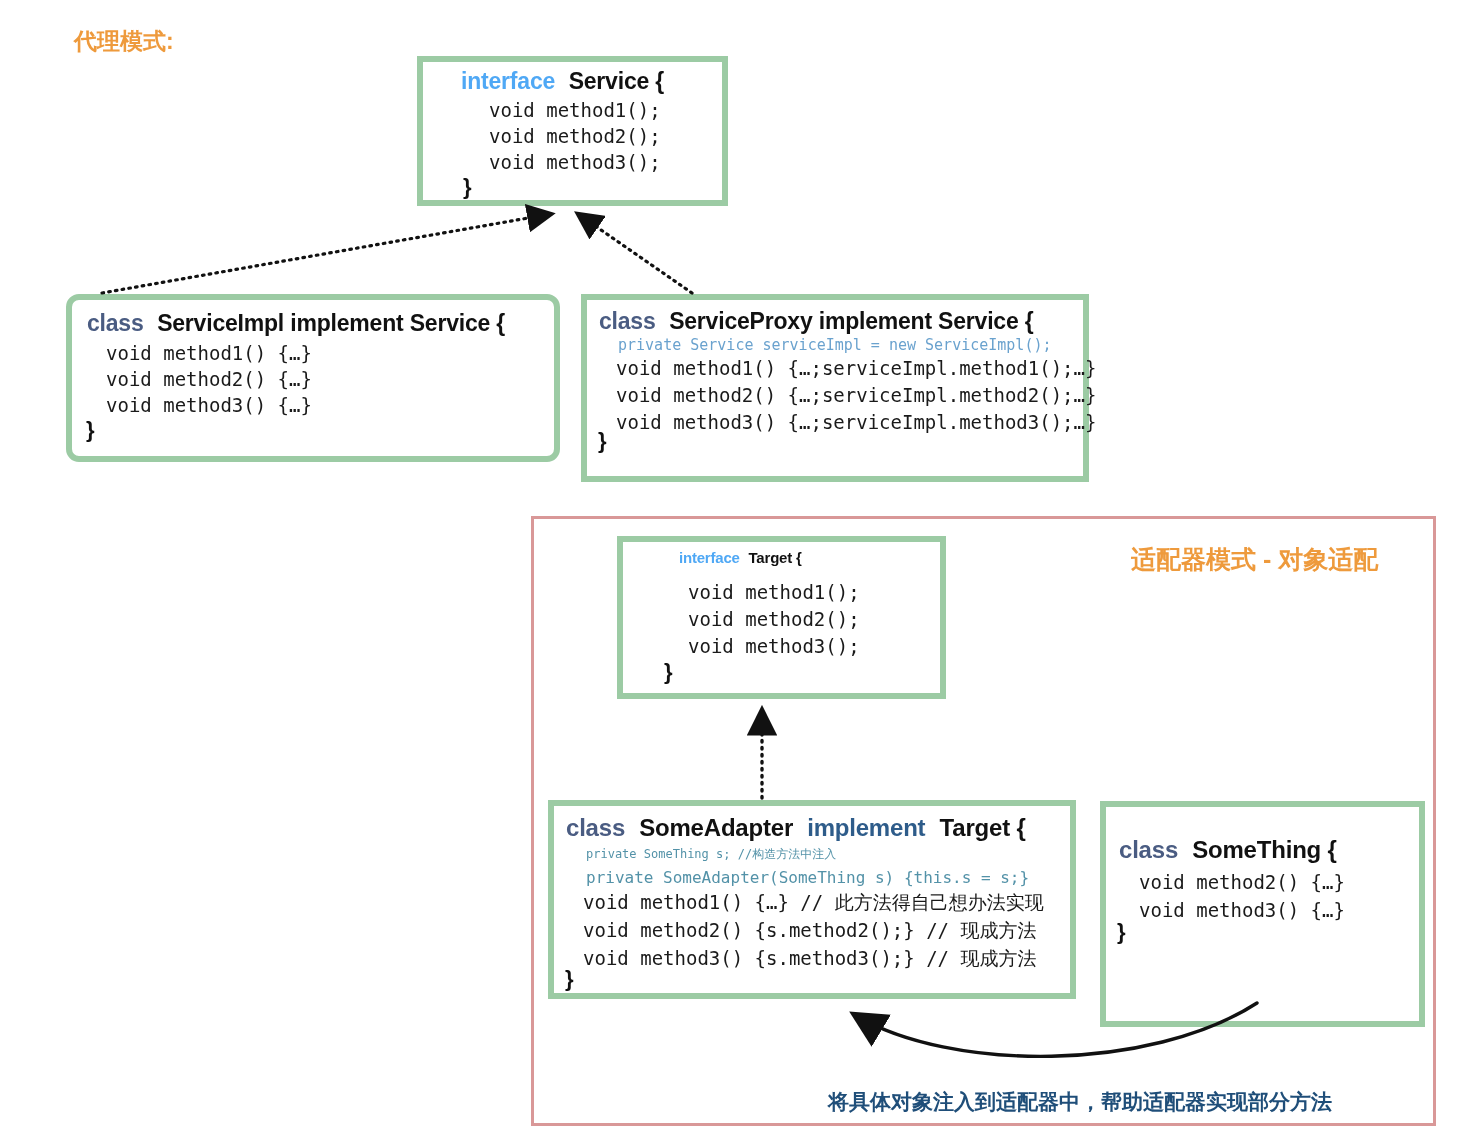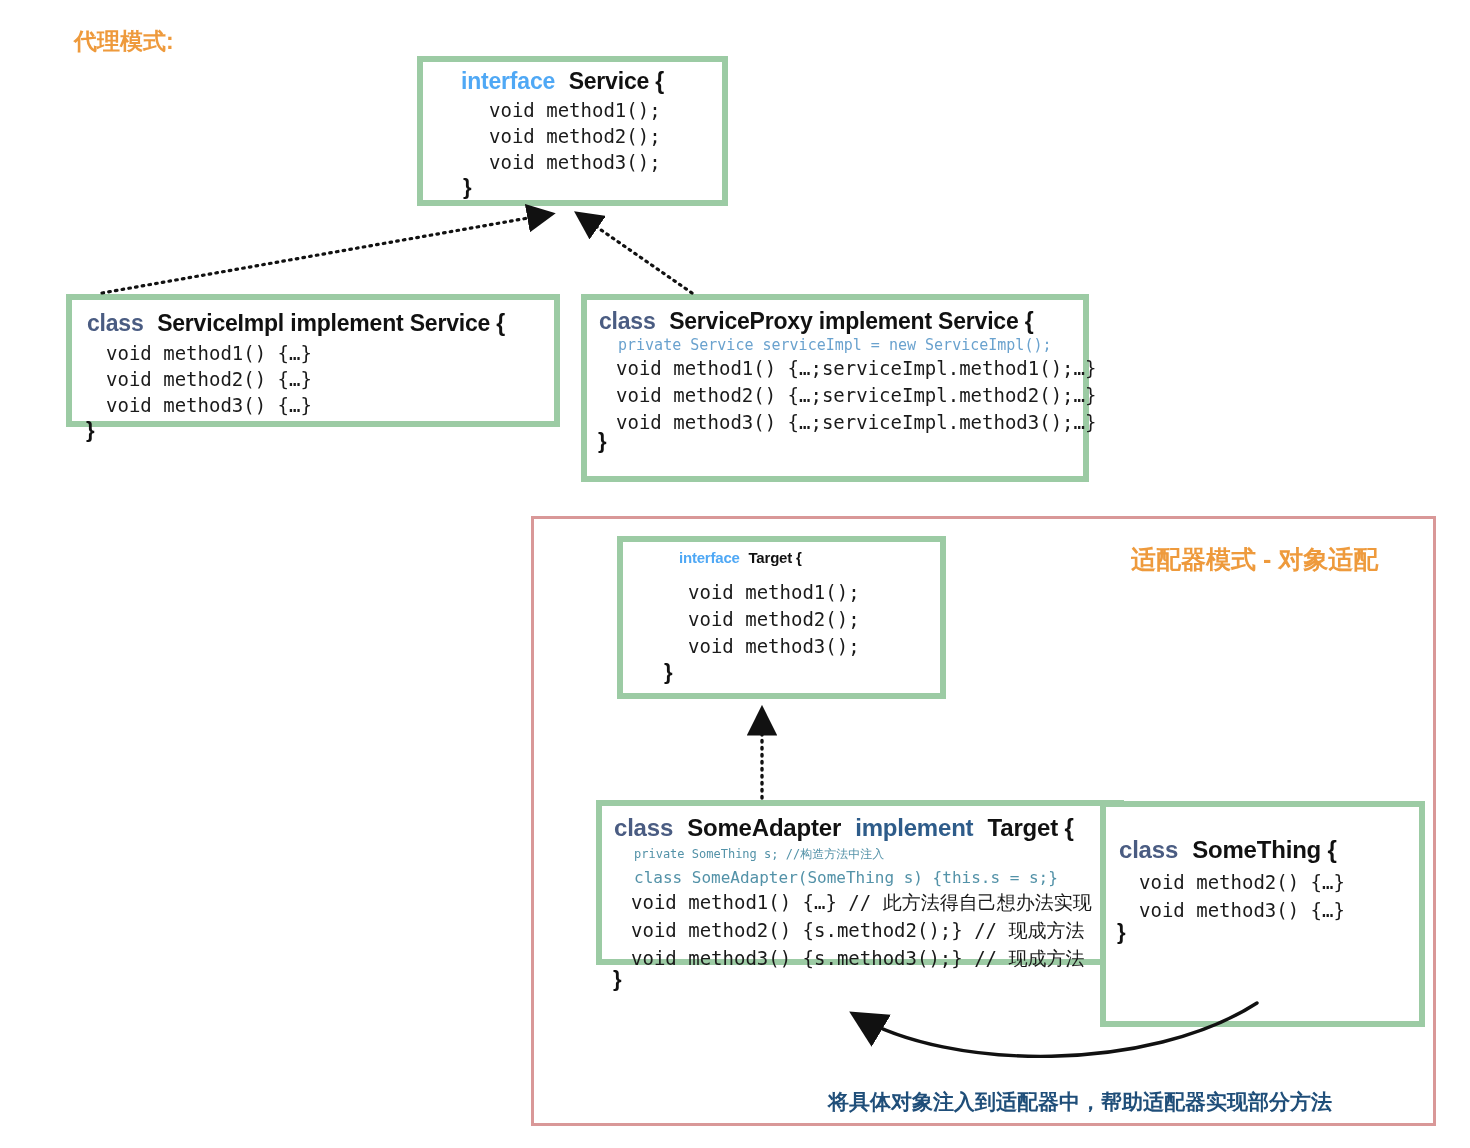--- a/index.html
+++ b/index.html
@@ -93,21 +93,21 @@
   <div class="decl" style="position:absolute; left:38px; top:6px; font-size:23px;">
     <span class="kw-interface" style="margin-right: 0.32em;">interface</span>
     <span>Service {</span>
   </div>
   <div class="code" style="position:absolute; left:66px; top:37px; font-size:19px;">void method1();</div>
   <div class="code" style="position:absolute; left:66px; top:63px; font-size:19px;">void method2();</div>
   <div class="code" style="position:absolute; left:66px; top:89px; font-size:19px;">void method3();</div>
   <div class="brace" style="position:absolute; left:40px; top:112px; font-size:22px;">}</div>
 </div>
 
-<div class="uml-box" style="left:66px; top:294px; width:494px; height:133px;">
+<div class="uml-box" style="left:66px; top:294px; width:494px; height:168px;border-radius:13px;">
   <div class="decl" style="position:absolute; left:15px; top:10px; font-size:23px;">
     <span class="kw-class" style="margin-right: 0.32em;">class</span>
     <span>ServiceImpl implement Service {</span>
   </div>
   <div class="code" style="position:absolute; left:34px; top:42px; font-size:19px;">void method1() {…}</div>
   <div class="code" style="position:absolute; left:34px; top:68px; font-size:19px;">void method2() {…}</div>
   <div class="code" style="position:absolute; left:34px; top:94px; font-size:19px;">void method3() {…}</div>
   <div class="brace" style="position:absolute; left:14px; top:117px; font-size:22px;">}</div>
 </div>
 
@@ -131,29 +131,29 @@
   <div class="decl" style="position:absolute; left:56px; top:7px; font-size:15px;">
     <span class="kw-interface" style="margin-right: 0.32em;">interface</span>
     <span>Target {</span>
   </div>
   <div class="code" style="position:absolute; left:65px; top:39px; font-size:19px;">void method1();</div>
   <div class="code" style="position:absolute; left:65px; top:66px; font-size:19px;">void method2();</div>
   <div class="code" style="position:absolute; left:65px; top:93px; font-size:19px;">void method3();</div>
   <div class="brace" style="position:absolute; left:41px; top:117px; font-size:22px;">}</div>
 </div>
 
-<div class="uml-box" style="left:548px; top:800px; width:528px; height:165px;margin-left:48px;">
+<div class="uml-box" style="left:548px; top:800px; width:528px; height:199px;">
   <div class="decl" style="position:absolute; left:12px; top:8px; font-size:24px;">
     <span class="kw-class" style="margin-right: 0.32em;">class</span>
     <span style="margin-right: 0.32em;">SomeAdapter</span>
     <span class="kw-implement" style="margin-right: 0.32em;">implement</span>
     <span>Target {</span>
   </div>
   <div class="code-small-teal" style="position:absolute; left:32px; top:40px; font-size:12px;">private SomeThing s; //构造方法中注入</div>
-  <div class="code-small-teal" style="position:absolute; left:32px; top:62px; font-size:16px;">class SomeAdapter(SomeThing s) {this.s = s;}</div>
+  <div class="code-small-teal" style="position:absolute; left:32px; top:62px; font-size:16px;">private SomeAdapter(SomeThing s) {this.s = s;}</div>
   <div class="code" style="position:absolute; left:29px; top:84px; font-size:19px;">void method1() {…} // 此方法得自己想办法实现</div>
   <div class="code" style="position:absolute; left:29px; top:112px; font-size:19px;">void method2() {s.method2();} // 现成方法</div>
   <div class="code" style="position:absolute; left:29px; top:140px; font-size:19px;">void method3() {s.method3();} // 现成方法</div>
   <div class="brace" style="position:absolute; left:11px; top:160px; font-size:22px;">}</div>
 </div>
 
 <div class="uml-box" style="left:1100px; top:801px; width:325px; height:226px;">
   <div class="decl" style="position:absolute; left:13px; top:29px; font-size:24px;">
     <span class="kw-class" style="margin-right: 0.32em;">class</span>
     <span>SomeThing {</span>

